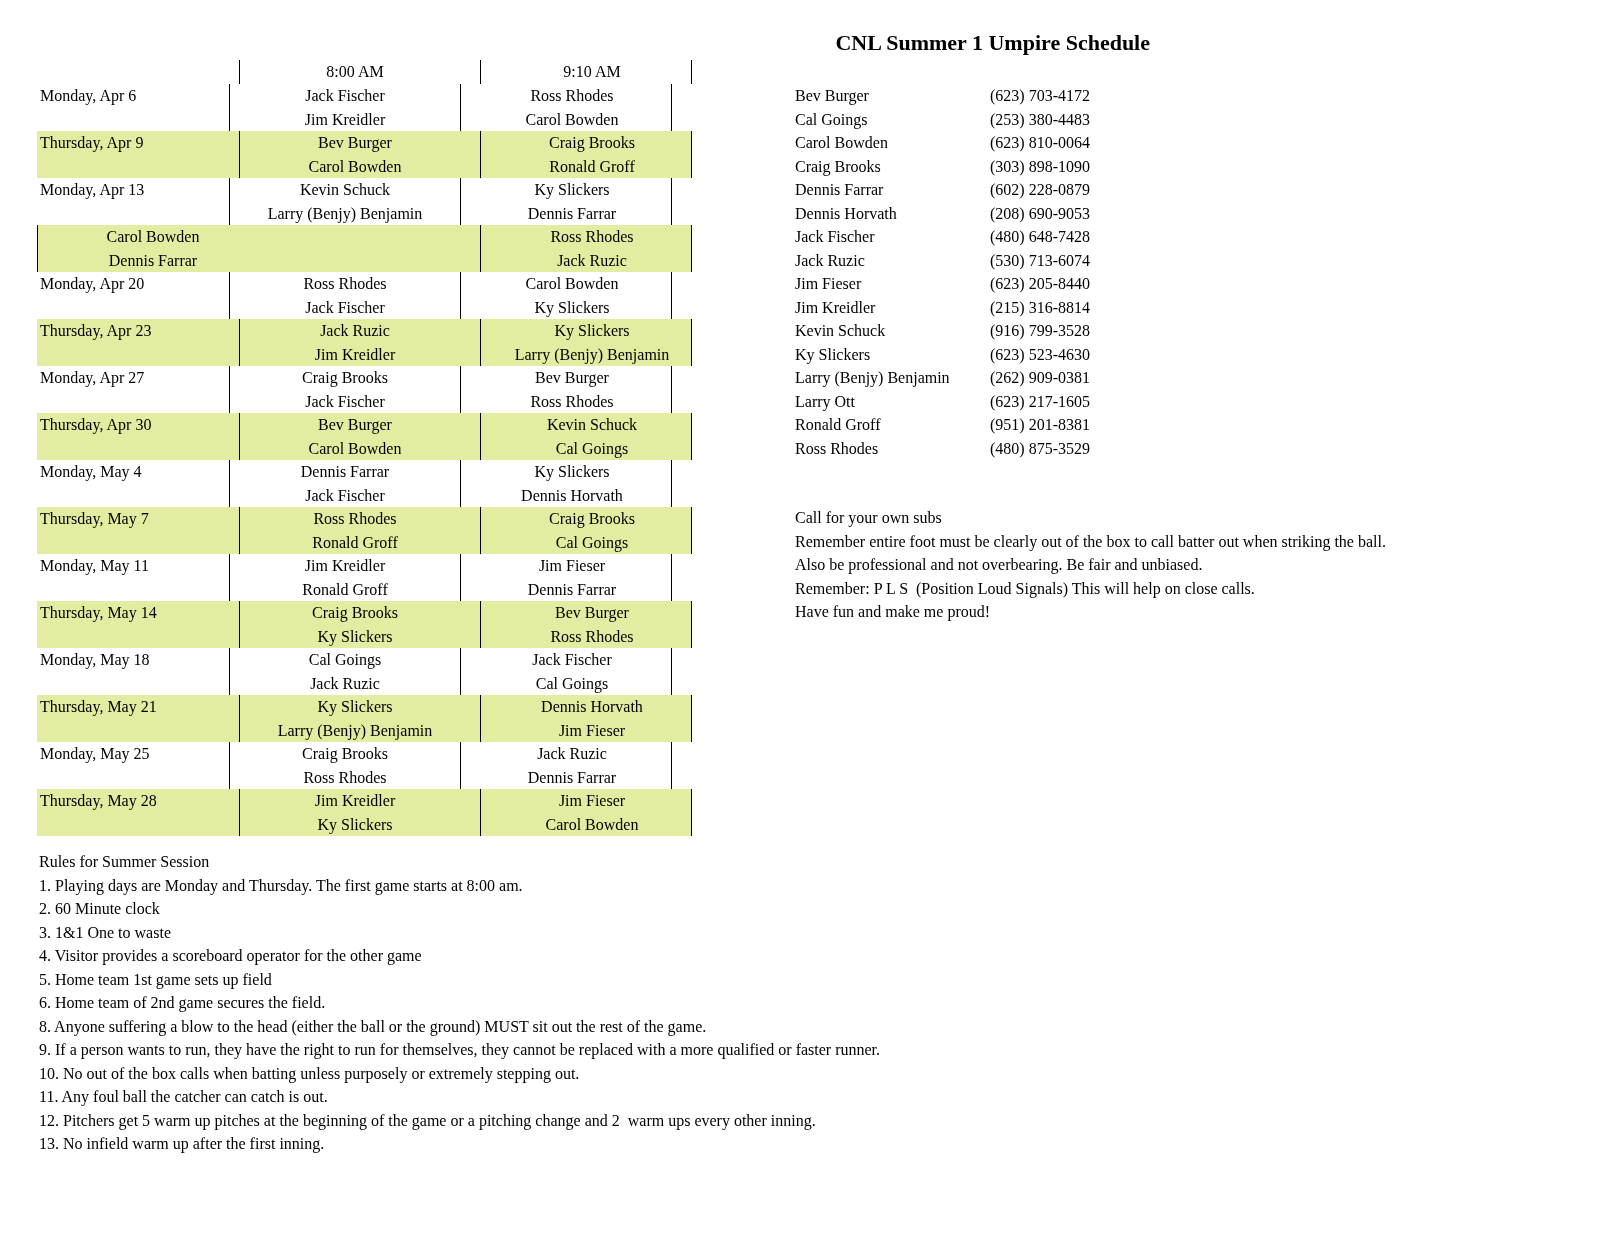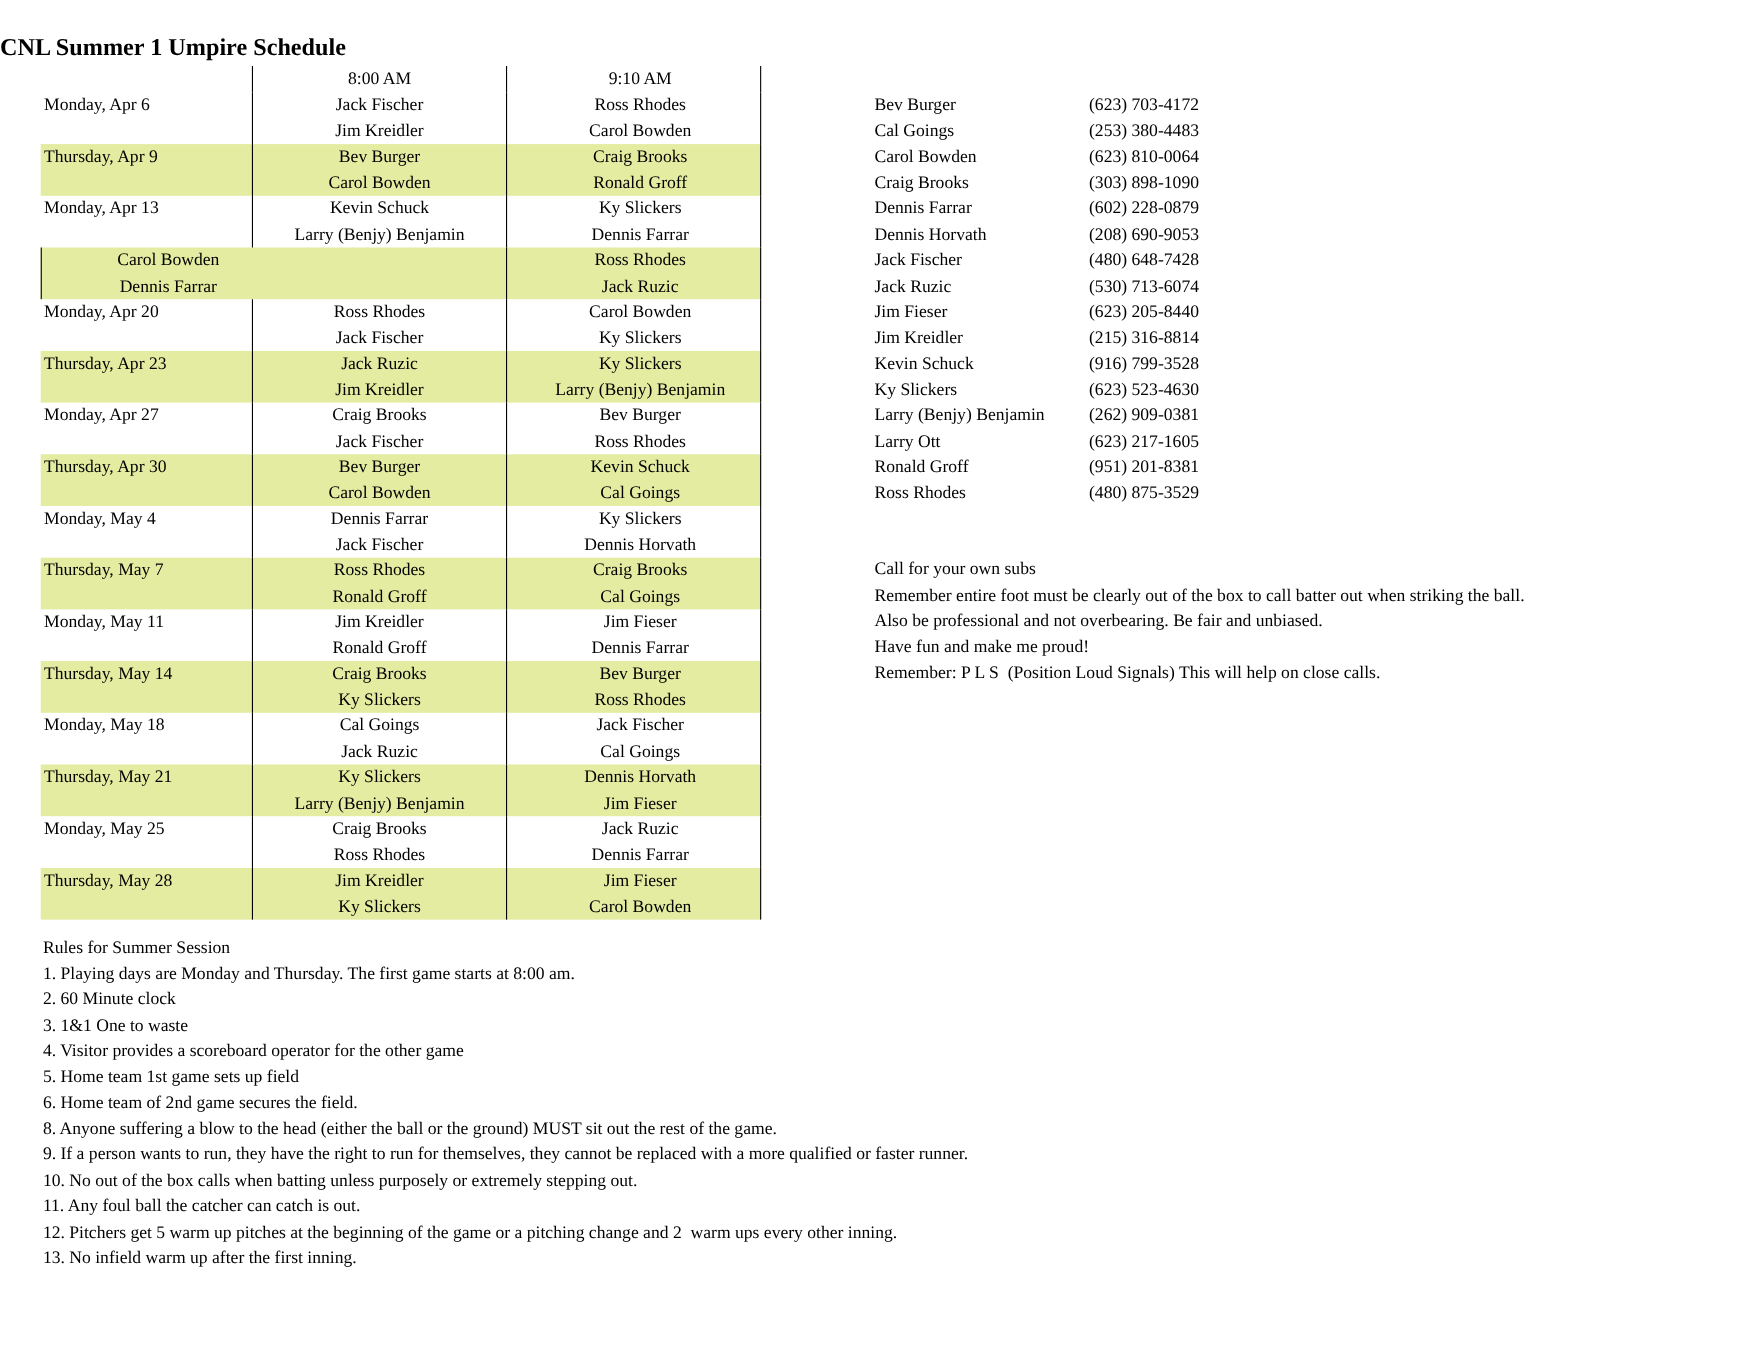--- a/index.html
+++ b/index.html
@@ -6,31 +6,31 @@
   html, body { margin: 0; padding: 0; background: #ffffff; }
   body {
     width: 1600px; height: 1237px;
     position: relative;
     font-family: "Liberation Serif", "DejaVu Serif", serif;
     font-size: 16px; color: #000;
     overflow: hidden;
   }
   .title {
     position: absolute; top: 30px; left: 0; width: 1150px;
-    text-align: left; font-weight: 700; font-size: 22px;
+    text-align: right; font-weight: 700; font-size: 22px;
   }
   .schedule { position: absolute; left: 37px; top: 60px; width: 655px; }
   .s-header { display: flex; height: 24px; line-height: 24px; justify-content: space-between; }
   .s-row { display: flex; }
   .c-date { width: 192px; padding-left: 3px; line-height: 23.5px; }
   .c-slot {
     width: 231px; border-left: 1.5px solid #000;
     text-align: center; line-height: 23.5px;
   }
-  .c-slot-last { width: 232px; border-right: 1.5px solid #000; padding-left: 12px; }
+  .c-slot-last { width: 212px; border-right: 1.5px solid #000; padding-left: 12px; }
   .hl { background: #e3eca0; justify-content: space-between; }
   .name-line { height: 23.5px; white-space: nowrap; }
   .directory { position: absolute; left: 795px; top: 84px; line-height: 23.5px; }
   .dir-row { display: flex; }
   .dir-name { width: 195px; white-space: nowrap; }
   .dir-phone { white-space: nowrap; }
   .notes { position: absolute; left: 795px; top: 506px; line-height: 23.5px; }
   .note-line { white-space: pre; }
   .rules { position: absolute; left: 39px; top: 850px; line-height: 23.5px; }
   .rule-heading { white-space: pre; }
@@ -290,22 +290,22 @@
     <div class="dir-row">
       <span class="dir-name">Ross Rhodes</span>
       <span class="dir-phone">(480) 875-3529</span>
     </div>
   </div>
 
 <div id="notes" class="notes">
     <div class="note-line">Call for your own subs</div>
     <div class="note-line">Remember entire foot must be clearly out of the box to call batter out when striking the ball.</div>
     <div class="note-line">Also be professional and not overbearing. Be fair and unbiased.</div>
+    <div class="note-line">Remember: P L S  (Position Loud Signals) This will help on close calls.</div>
     <div class="note-line">Have fun and make me proud!</div>
-    <div class="note-line">Remember: P L S  (Position Loud Signals) This will help on close calls.</div>
   </div>
 
 <div class="rules">
   <div class="rule-heading">Rules for Summer Session</div>
   <div id="rules-items">
       <div class="rule-line">1. Playing days are Monday and Thursday. The first game starts at 8:00 am.</div>
       <div class="rule-line">2. 60 Minute clock</div>
       <div class="rule-line">3. 1&amp;1 One to waste</div>
       <div class="rule-line">4. Visitor provides a scoreboard operator for the other game</div>
       <div class="rule-line">5. Home team 1st game sets up field</div>

